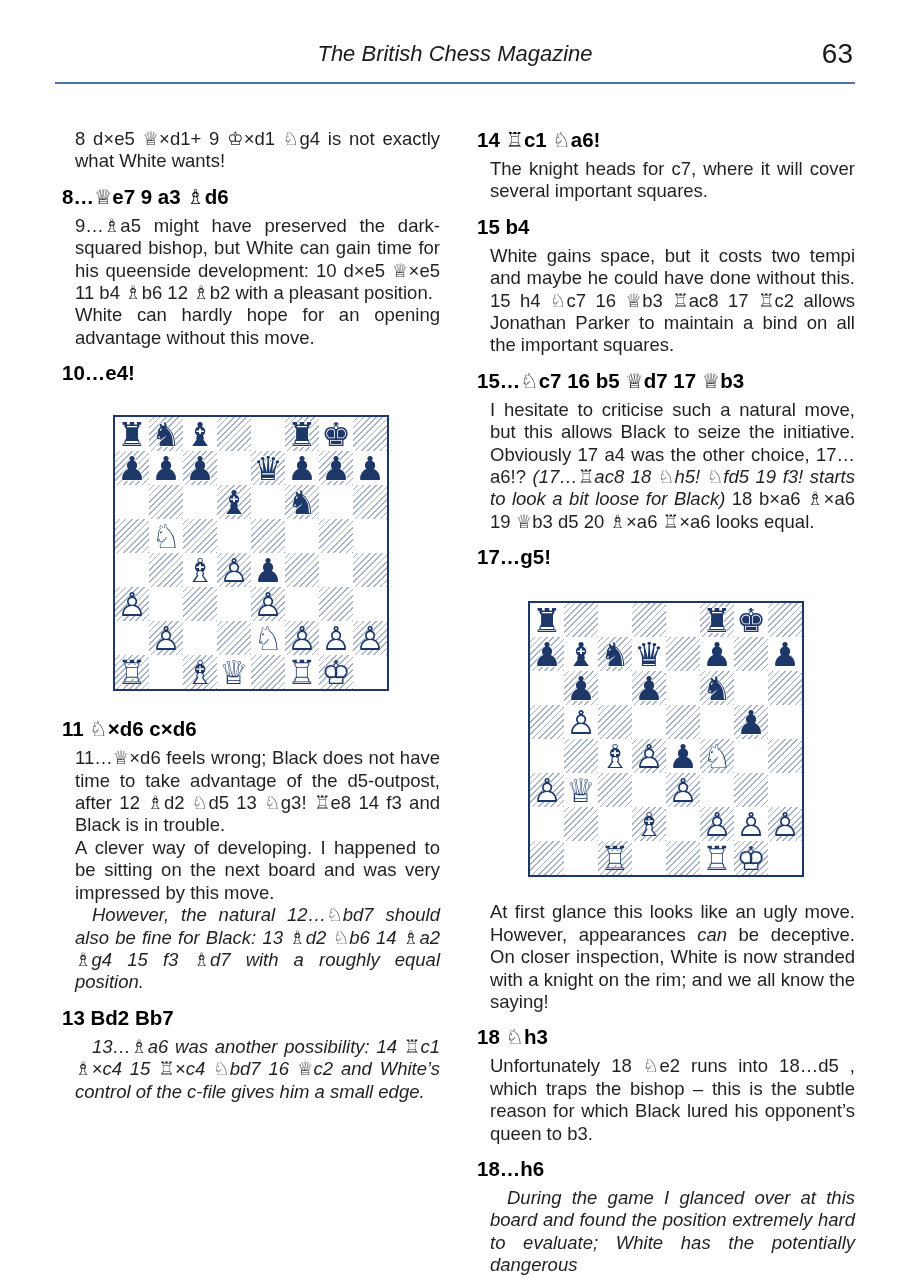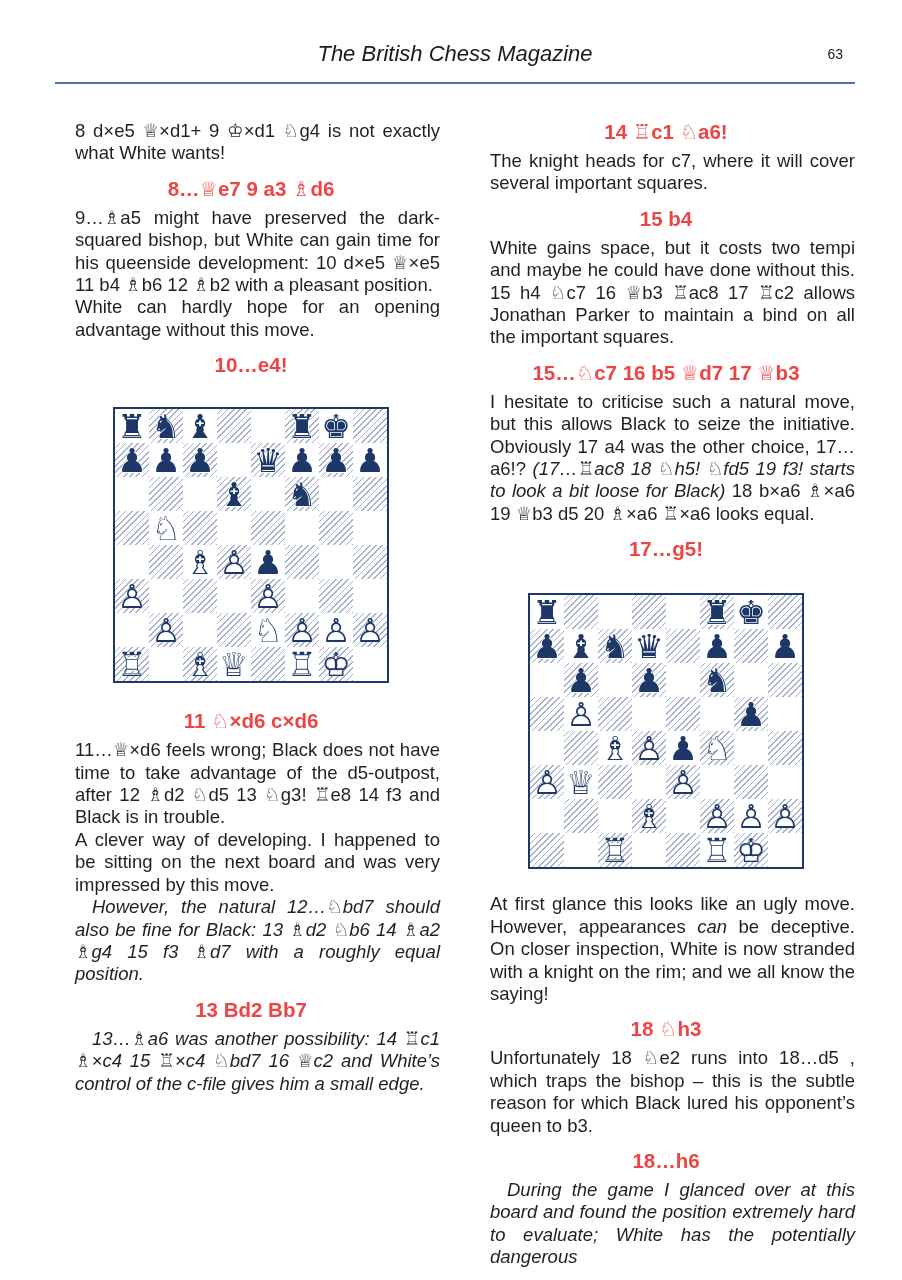--- a/index.html
+++ b/index.html
@@ -17,32 +17,32 @@
   }
   .page{position:relative;width:902px;height:1280px;background:#fff;border-radius:30px;}
 
   
   .header{position:relative;margin:0 47px 0 55px;height:84px;}
   .title{
     position:absolute;left:0;right:0;top:42px;text-align:center;
     font-style:italic;font-size:22px;line-height:24px;color:#1a1a1a;
   }
   .pagenum{
-    position:absolute;right:12px;top:42px;font-size:14px;line-height:24px;color:#1a1a1a;
+    position:absolute;right:2px;top:42px;font-size:28px;line-height:24px;color:#1a1a1a;
   }
   .rule{position:absolute;left:0;right:0;bottom:0;height:2.5px;background:var(--rule);}
 
   
   .cols{display:flex;gap:37px;padding:36px 47px 0 62px;align-items:flex-start;}
   .col{flex:1 1 0;min-width:0;}
-  .col > :first-child{margin-top:0;}
+  .col > :first-child{margin-top:8px;}
 
   .mh{
-    font-weight:bold;color:#ef4444;
-    font-size:20.5px;line-height:24px;margin:12px 0 6px 0;text-align:center;
+    font-weight:bold;color:#000000;
+    font-size:20.5px;line-height:24px;margin:12px 0 6px 0;
   }
   .para{
     margin:0 0 0 13px;text-align:justify;
   }
   .para.indent{text-indent:17px;font-style:italic;}
   .para.justify-last{text-align-last:justify;}
   .para em{font-style:italic;}
 
   
   .diagram{margin:30px auto 26px auto;width:fit-content;}

